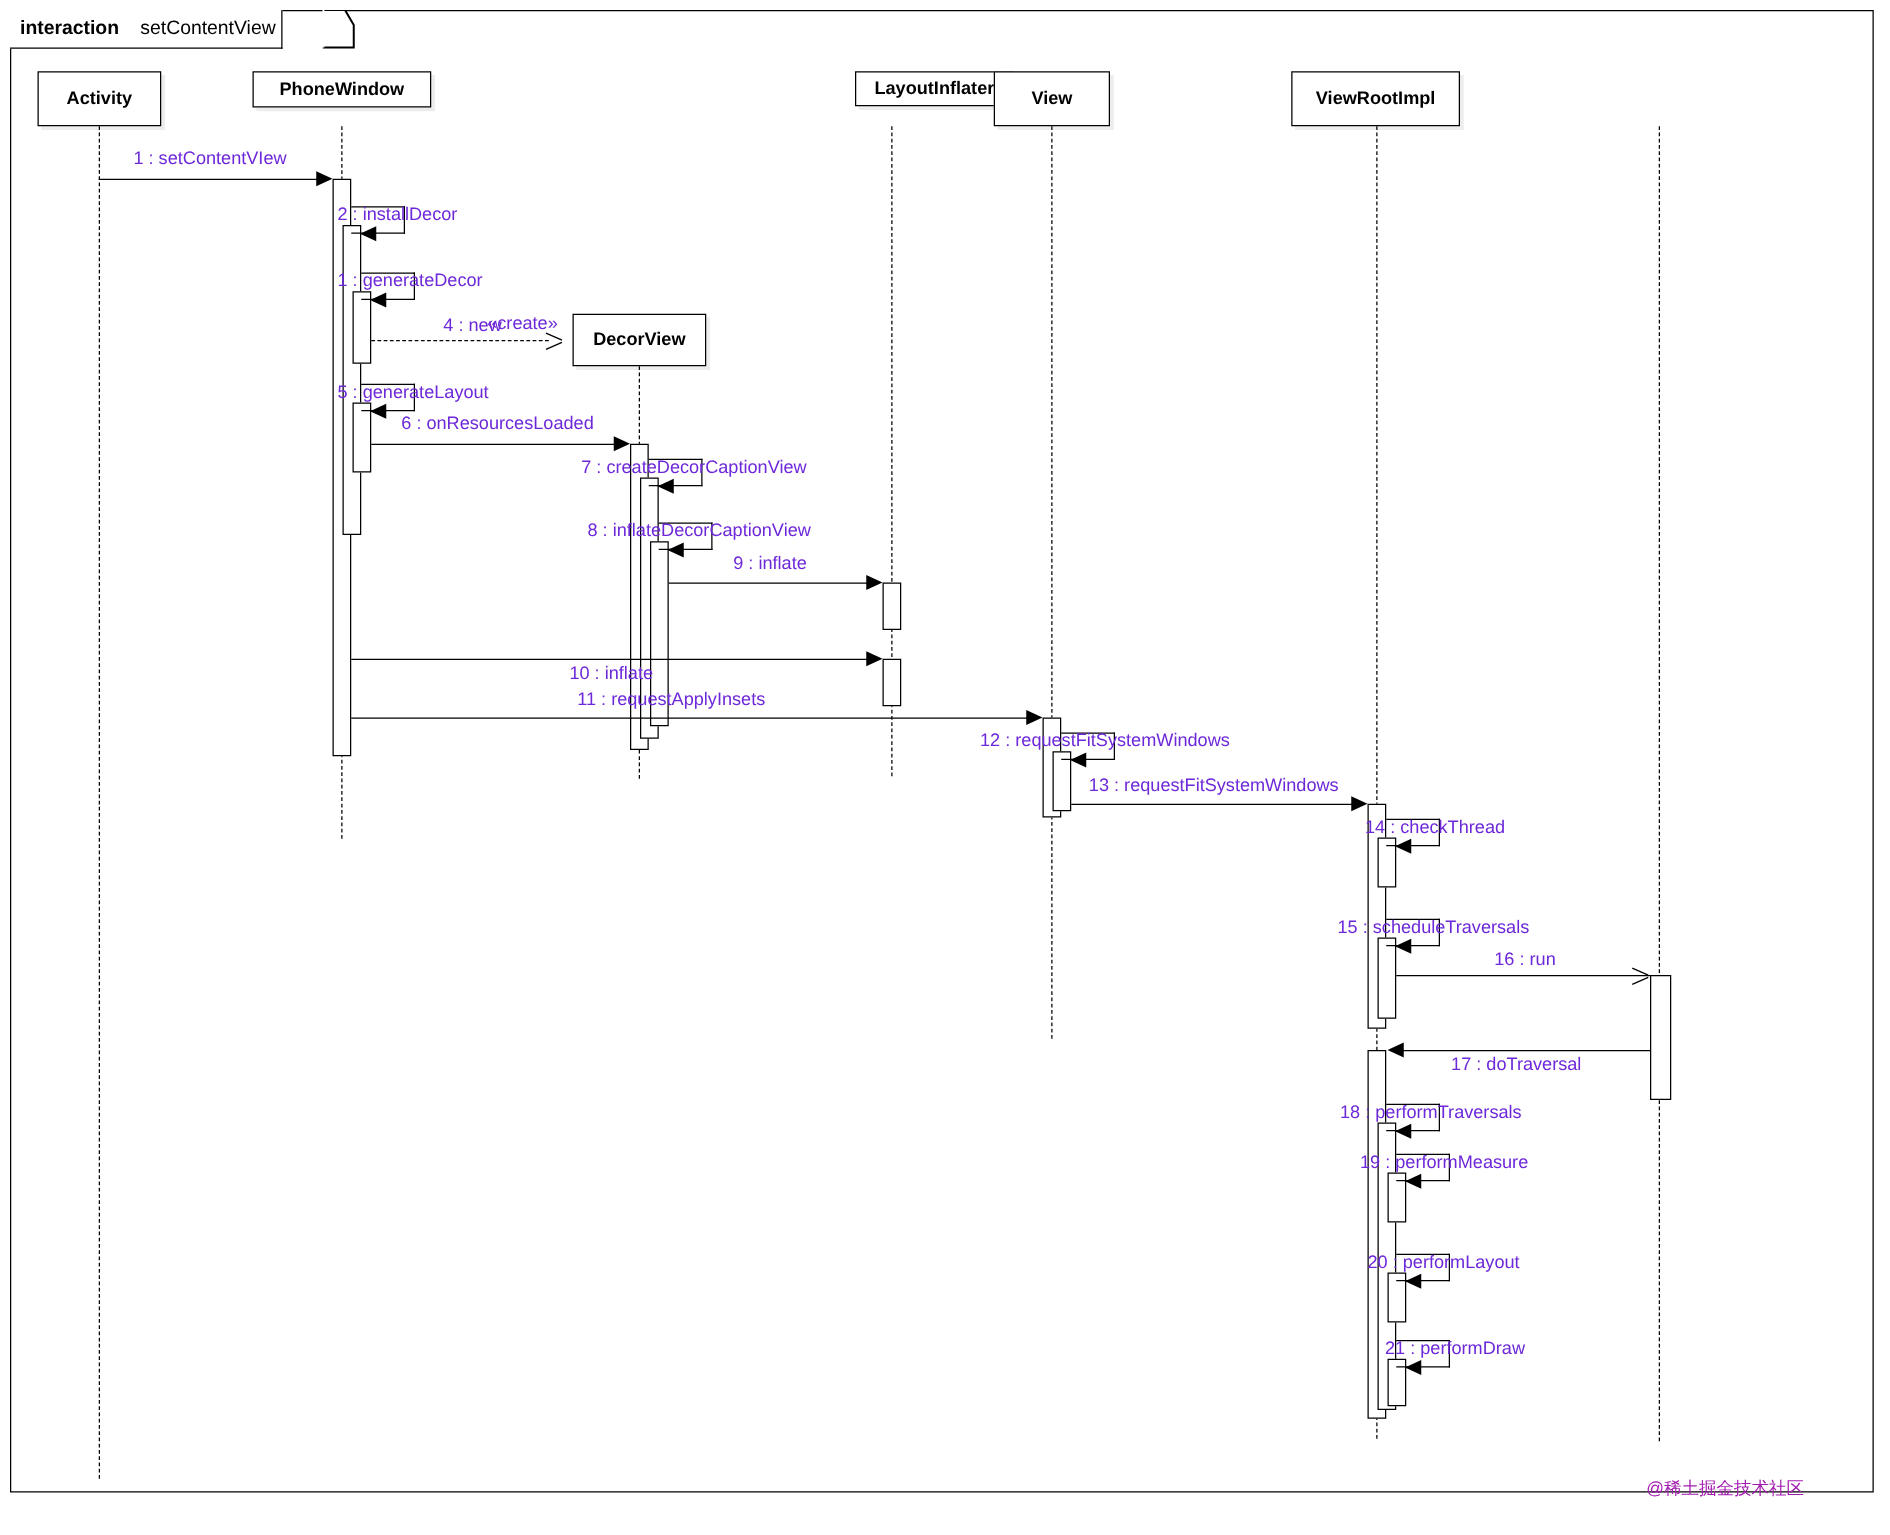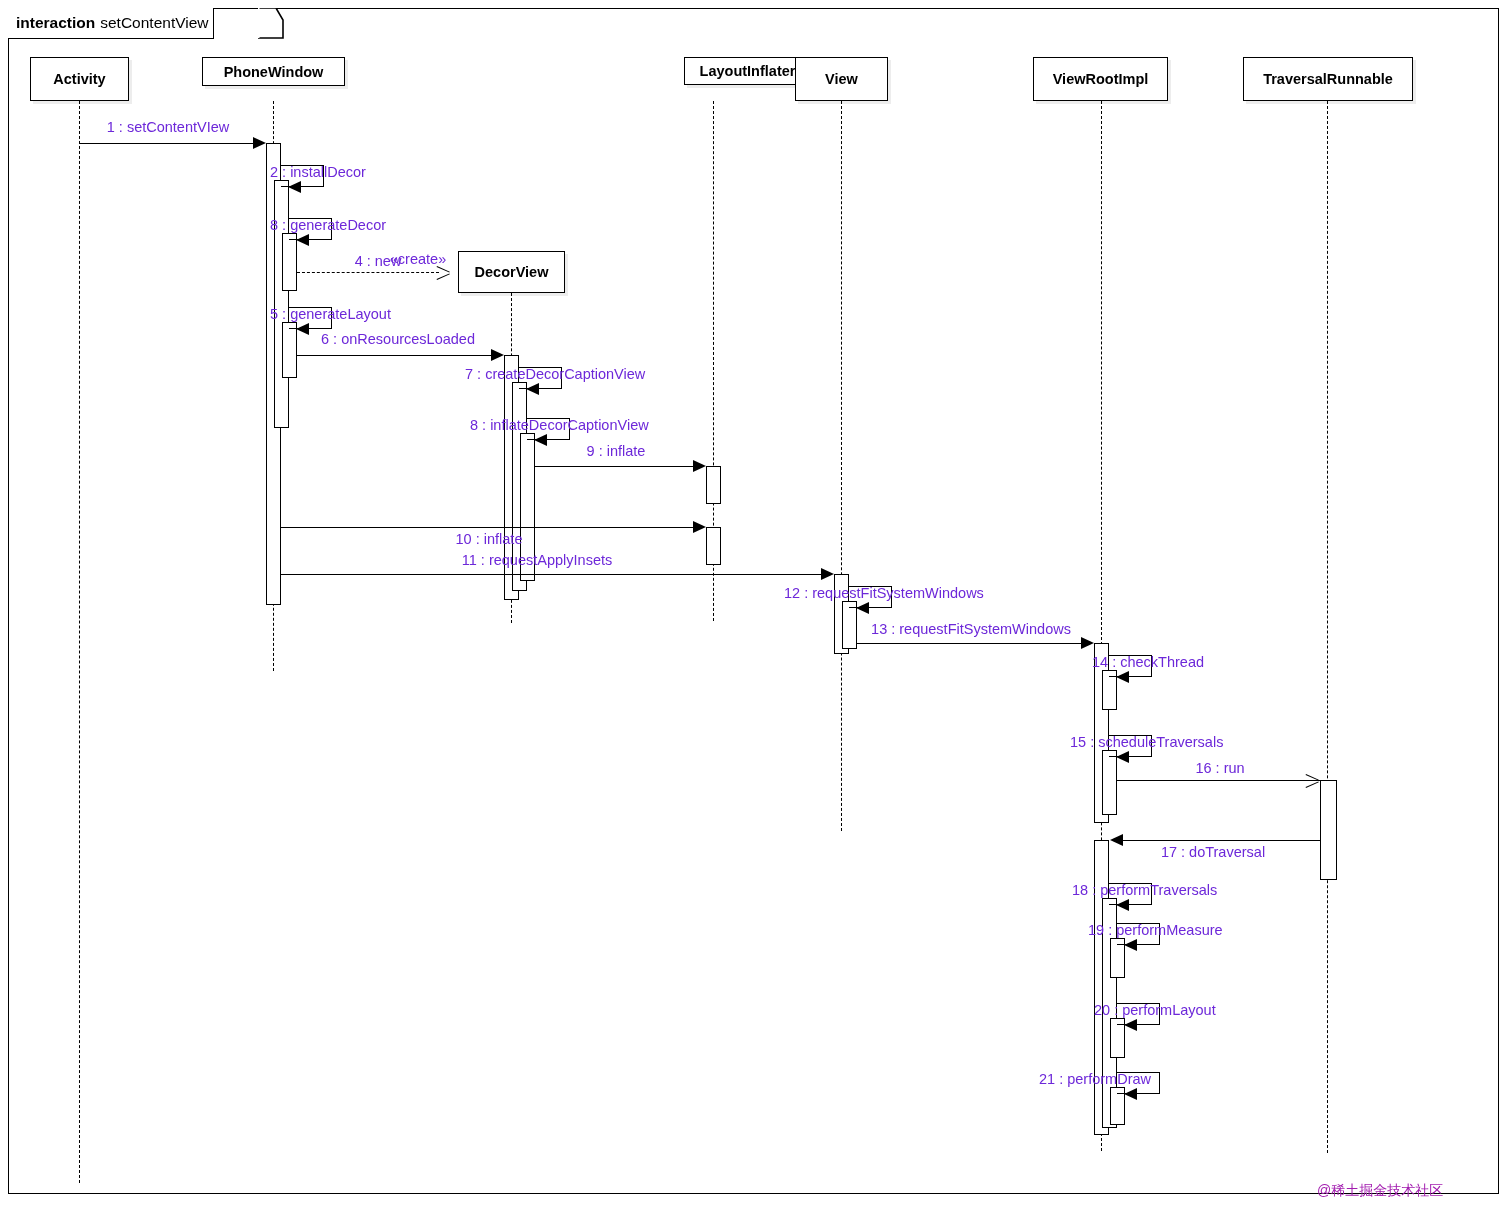--- a/index.html
+++ b/index.html
@@ -56,21 +56,21 @@
   
   .watermark{position:absolute;font-size:14px;color:#a21caf;white-space:nowrap;}
 </style>
 </head>
 <body>
 
 <div id="canvas">
 
   <div class="frame" style="left:8px;top:8px;width:1489px;height:1184px;"></div>
 
-  <div class="frame-tab" style="left:8px;top:8px;height:30px;">
+  <div class="frame-tab" style="left:8px;top:8px;height:30px;gap:12px;">
     <span class="k">interaction</span>
     <span class="v">setContentView</span>
   </div>
 
   <svg style="position:absolute;left:258px;top:8px;" width="26" height="32">
     <polyline points="1,0 18,0 25,12 25,30 0,30" fill="#fff" stroke="#000" stroke-width="1.6"></polyline>
     <line x1="0" y1="0" x2="0" y2="30" stroke="#fff" stroke-width="3"></line>
   </svg>
 
   <div class="head" style="left:30px;top:57px;width:99px;height:44px;">
@@ -83,23 +83,20 @@
     <span>DecorView</span>
   </div>
   <div class="head" style="left:684px;top:57px;width:127px;height:28px;">
     <span>LayoutInflater</span>
   </div>
   <div class="head" style="left:795px;top:57px;width:93px;height:44px;">
     <span>View</span>
   </div>
   <div class="head" style="left:1033px;top:57px;width:135px;height:44px;">
     <span>ViewRootImpl</span>
-  </div>
-  <div class="head" style="left:1243px;top:57px;width:170px;height:44px;">
-    <span>TraversalRunnable</span>
   </div>
 
   <div class="lifeline" style="left:79px;top:101px;height:1082px;"></div>
   <div class="lifeline" style="left:273px;top:101px;height:570px;"></div>
   <div class="lifeline" style="left:511px;top:293px;height:330px;"></div>
   <div class="lifeline" style="left:713px;top:101px;height:520px;"></div>
   <div class="lifeline" style="left:841px;top:101px;height:730px;"></div>
   <div class="lifeline" style="left:1101px;top:101px;height:1050px;"></div>
   <div class="lifeline" style="left:1327px;top:101px;height:1052px;"></div>
 
@@ -146,21 +143,21 @@
   <div class="msg-line" style="left:79px;top:143px;width:178px;"></div>
   <div class="ah-solid right" style="left:253px;top:137px;"></div>
   <div class="label ctr" style="left:168px;top:120px;">1 : setContentVIew</div>
 
   <div class="selfbox" style="left:281px;top:165px;width:43px;height:22px;"></div>
   <div class="ah-solid left" style="left:288px;top:181px;"></div>
   <div class="label" style="left:270px;top:165px;">2 : installDecor</div>
 
   <div class="selfbox" style="left:289px;top:218px;width:43px;height:22px;"></div>
   <div class="ah-solid left" style="left:296px;top:234px;"></div>
-  <div class="label" style="left:270px;top:218px;">8 : generateDecor</div>
+  <div class="label" style="left:270px;top:218px;">1 : generateDecor</div>
 
   <div class="msg-line dash" style="left:297px;top:272px;width:142px;"></div>
   <div class="ah-open right" style="left:437px;top:266px;">
     <i class="a"></i>
       <i class="b"></i>
   </div>
   <div class="label ctr" style="left:378px;top:252px;margin-left:40px;">«create»</div>
   <div class="label ctr" style="left:378px;top:254px;">4 : new</div>
 
   <div class="selfbox" style="left:289px;top:307px;width:43px;height:22px;"></div>
@@ -225,17 +222,17 @@
   <div class="selfbox" style="left:1117px;top:923px;width:43px;height:22px;"></div>
   <div class="ah-solid left" style="left:1124px;top:939px;"></div>
   <div class="label" style="left:1088px;top:923px;">19 : performMeasure</div>
 
   <div class="selfbox" style="left:1117px;top:1003px;width:43px;height:22px;"></div>
   <div class="ah-solid left" style="left:1124px;top:1019px;"></div>
   <div class="label" style="left:1094px;top:1003px;">20 : performLayout</div>
 
   <div class="selfbox" style="left:1117px;top:1072px;width:43px;height:22px;"></div>
   <div class="ah-solid left" style="left:1124px;top:1088px;"></div>
-  <div class="label" style="left:1039px;top:1072px;">21 : performDraw</div>
+  <div class="label" style="left:1108px;top:1072px;">21 : performDraw</div>
 
   <div class="watermark" style="left:1317px;top:1182px;">@稀土掘金技术社区</div>
 
 </div>
 
 </body></html>

